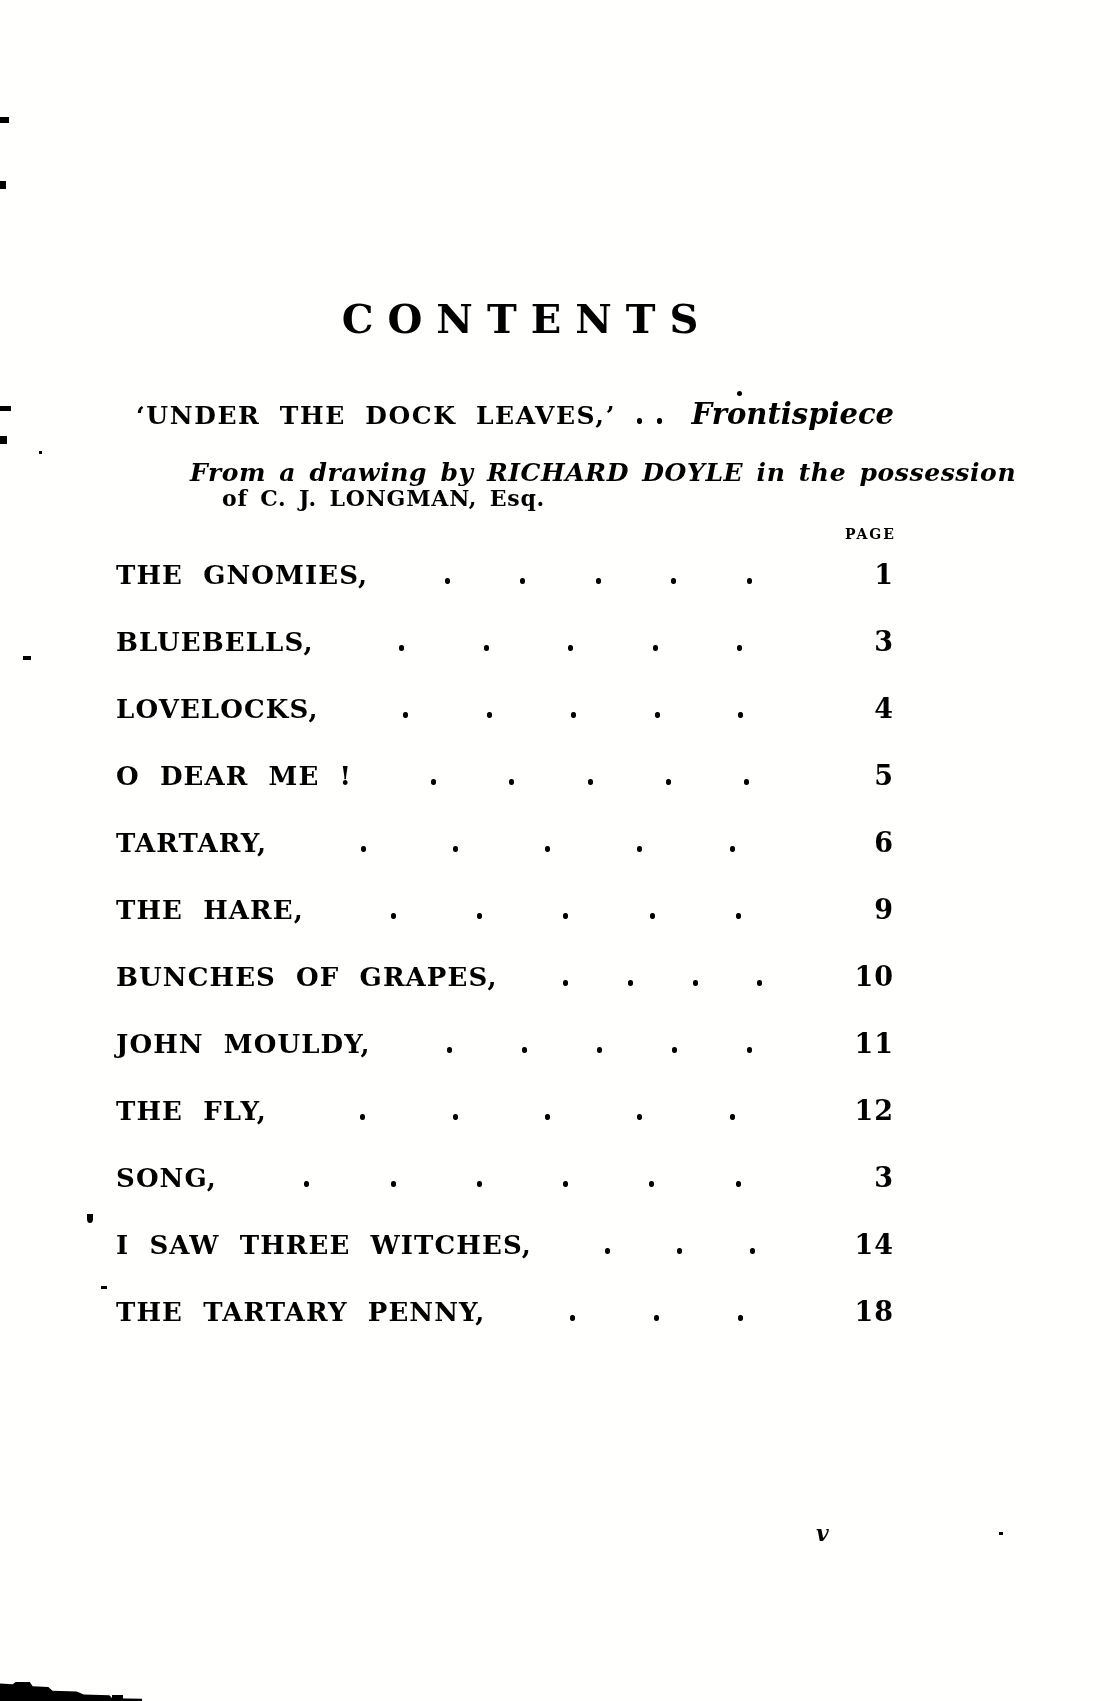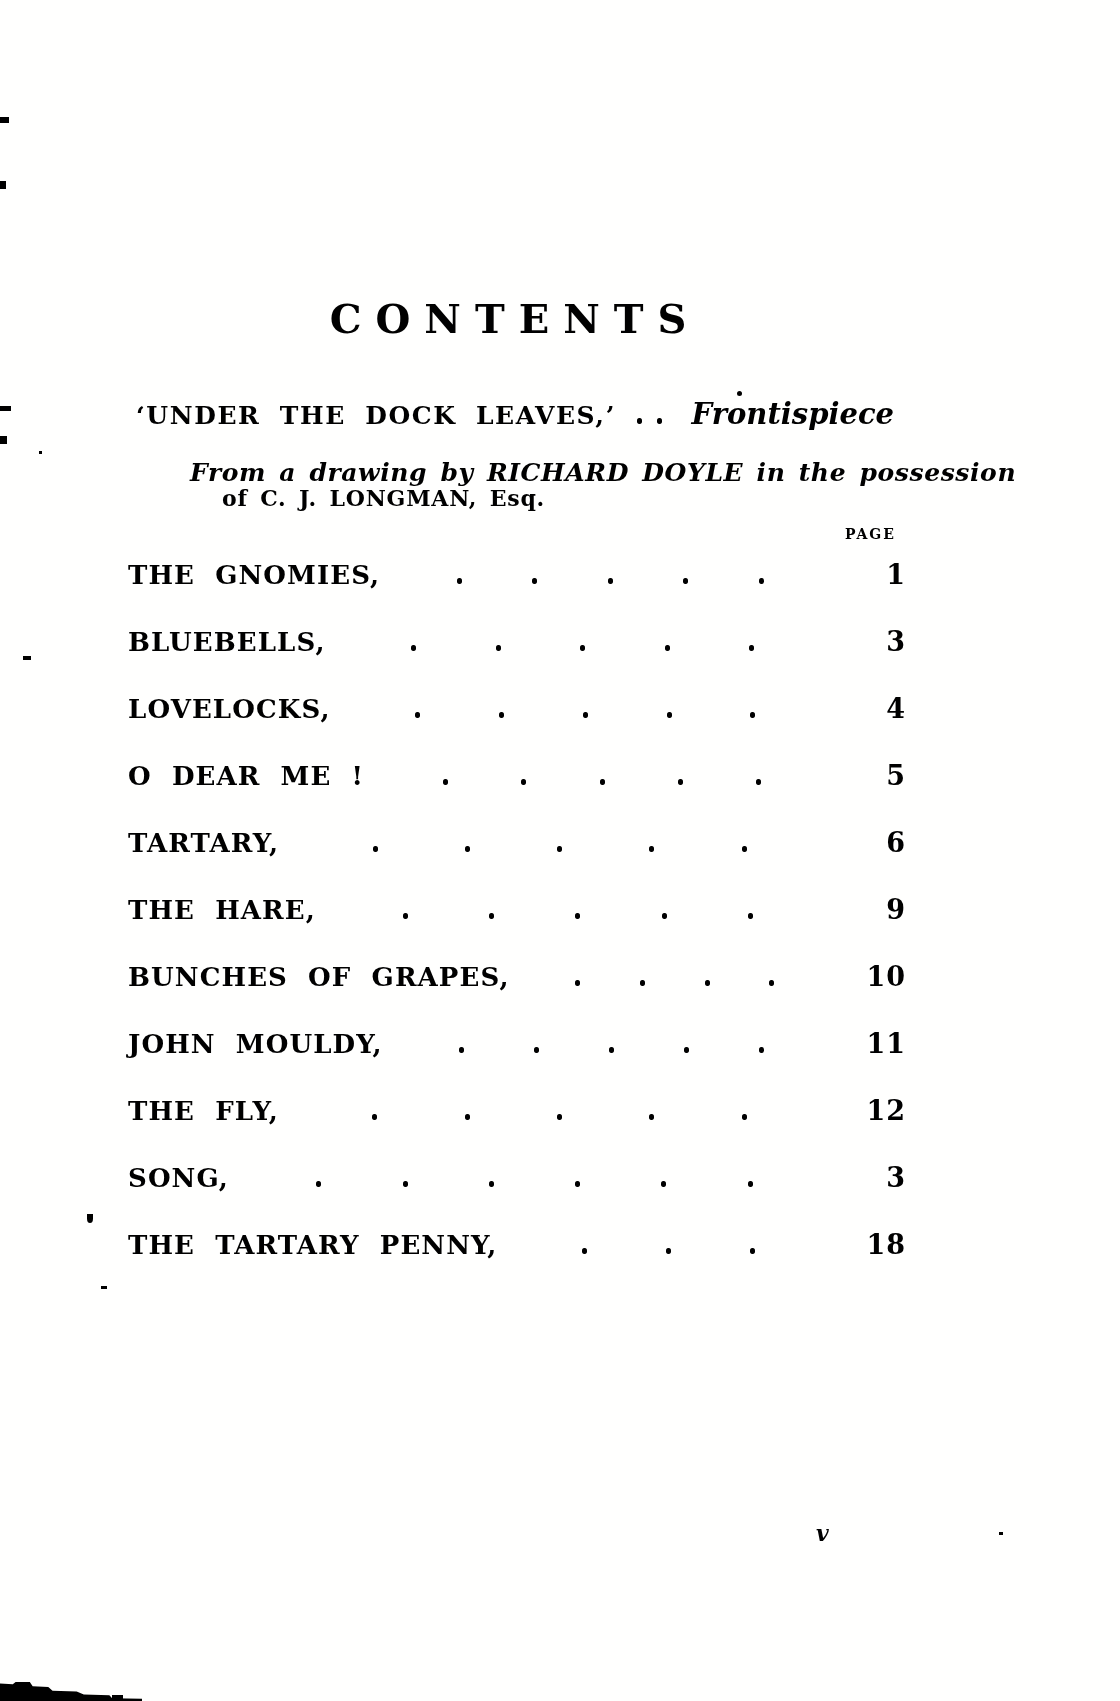--- a/index.html
+++ b/index.html
@@ -10,20 +10,21 @@
     overflow:hidden;
     font-family:"DejaVu Serif", serif;
     color:#000;
   }
   .contents-title{
     position:absolute;top:295px;left:0;width:1030px;
     text-align:center;
     font-size:40px;font-weight:bold;
     letter-spacing:14px;
     margin:0;
+    padding-left:12px;
   }
   
   .front-row{
     position:absolute;top:397px;left:116px;width:778px;
     display:flex;align-items:baseline;
   }
   .front-title{
     font-size:25px;font-weight:bold;
     letter-spacing:1.6px;word-spacing:9px;
     white-space:nowrap;
@@ -43,21 +44,21 @@
     font-size:22px;font-weight:bold;
     letter-spacing:0.8px;word-spacing:4px;white-space:nowrap;
   }
   .page-col-label{
     position:absolute;top:526px;left:118px;width:778px;
     text-align:right;
     font-size:14px;font-weight:bold;letter-spacing:2px;
   }
   
   .entries{
-    position:absolute;top:559px;left:116px;width:778px;margin-left:12px;
+    position:absolute;top:559px;left:116px;width:778px;
   }
   .entry-row{
     display:flex;align-items:baseline;
     height:27px;margin-bottom:40px;
   }
   .entry-title{
     font-size:26px;font-weight:bold;
     letter-spacing:1.1px;word-spacing:10px;
     white-space:nowrap;
   }
@@ -223,20 +224,29 @@
           <span class="dot"></span>
           <span class="dot"></span>
           <span class="dot"></span>
           <span class="dot"></span>
           <span class="dot"></span>
           <span class="dot"></span>
         </span>
       <span class="entry-page">3</span>
     </div>
 
+    <div class="entry-row">
+      <span class="entry-title">I SAW THREE WITCHES,</span>
+      <span class="dots">
+          <span class="dot"></span>
+          <span class="dot"></span>
+          <span class="dot"></span>
+        </span>
+      <span class="entry-page">14</span>
+    </div>
 
     <div class="entry-row">
       <span class="entry-title">THE TARTARY PENNY,</span>
       <span class="dots">
           <span class="dot"></span>
           <span class="dot"></span>
           <span class="dot"></span>
         </span>
       <span class="entry-page">18</span>
     </div>

